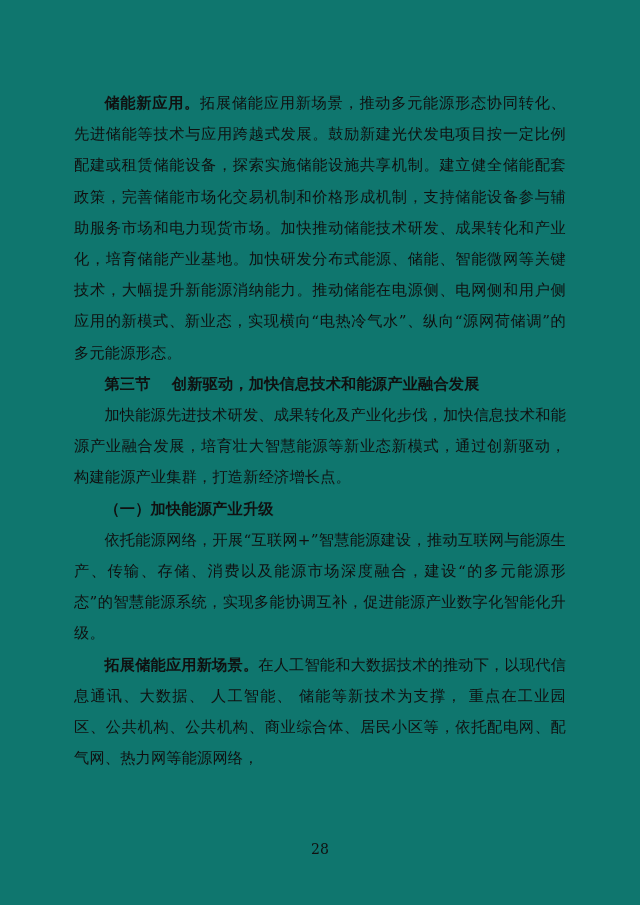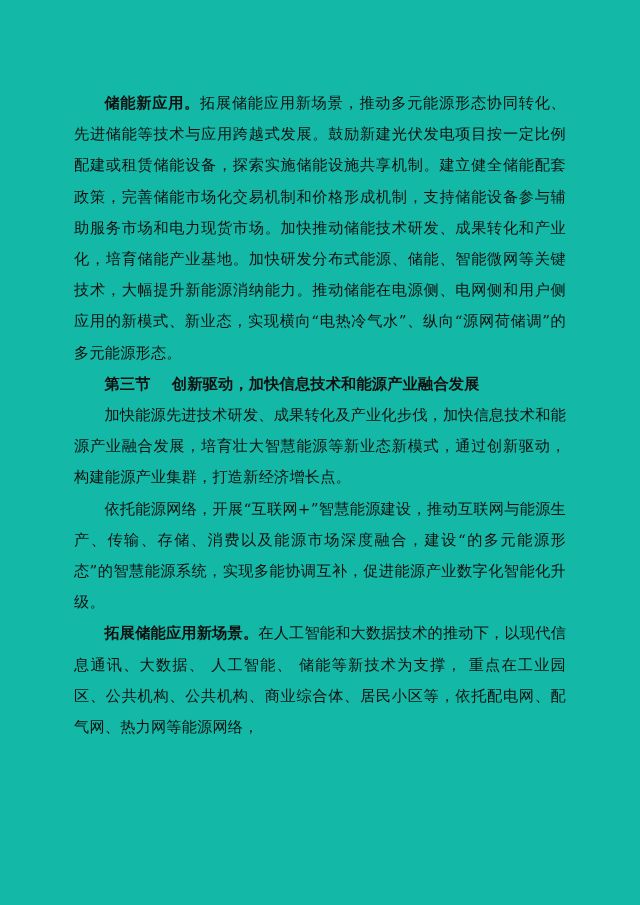--- a/index.html
+++ b/index.html
@@ -11,21 +11,21 @@
     height: 905px;
     background: #ffffff;
     font-family: "DejaVu Serif", "Liberation Serif", serif;
     overflow: hidden;
   }
   .page {
     position: relative;
     box-sizing: border-box;
     width: 640px;
     height: 905px;
-    background: #14b8a6;
+    background: #0f766e;
     padding: 88px 74px 40px 74px;
   }
   .body-text {
     color: #101010;
     font-size: 15.2px;
     line-height: 31.2px;
     text-align: justify;
     text-justify: inter-ideograph;
     letter-spacing: 0.2px;
   }
@@ -75,20 +75,22 @@
 
 <div class="page">
   <div class="body-text">
 
     <p class="para"><span class="lead-bold">储能新应用。</span><span>拓展储能应用新场景，推动多元能源形态协同转化、先进储能等技术与应用跨越式发展。鼓励新建光伏发电项目按一定比例配建或租赁储能设备，探索实施储能设施共享机制。建立健全储能配套政策，完善储能市场化交易机制和价格形成机制，支持储能设备参与辅助服务市场和电力现货市场。加快推动储能技术研发、成果转化和产业化，培育储能产业基地。加快研发分布式能源、储能、智能微网等关键技术，大幅提升新能源消纳能力。推动储能在电源侧、电网侧和用户侧应用的新模式、新业态，实现横向“电热冷气水”、纵向“源网荷储调”的多元能源形态。</span></p>
 
     <p class="heading"><span>第三节</span><span class="heading-inner-gap"></span><span>创新驱动，加快信息技术和能源产业融合发展</span></p>
 
     <p class="para"><span>加快能源先进技术研发、成果转化及产业化步伐，加快信息技术和能源产业融合发展，培育壮大智慧能源等新业态新模式，通过创新驱动，构建能源产业集群，打造新经济增长点。</span></p>
 
+    <p class="subheading">（一）加快能源产业升级</p>
 
     <p class="para"><span>依托能源网络，开展“互联网+”智慧能源建设，推动互联网与能源生产、传输、存储、消费以及能源市场深度融合，建设“的多元能源形态”的智慧能源系统，实现多能协调互补，促进能源产业数字化智能化升级。</span></p>
 
     <p class="para"><span class="lead-bold">拓展储能应用新场景。</span><span>在人工智能和大数据技术的推动下，以现代信息通讯、大数据、 人工智能、 储能等新技术为支撑， 重点在工业园区、公共机构、公共机构、商业综合体、居民小区等，依托配电网、配气网、热力网等能源网络，</span></p>
 
   </div>
 
+  <div class="page-number">28</div>
 </div>
 
 </body></html>

